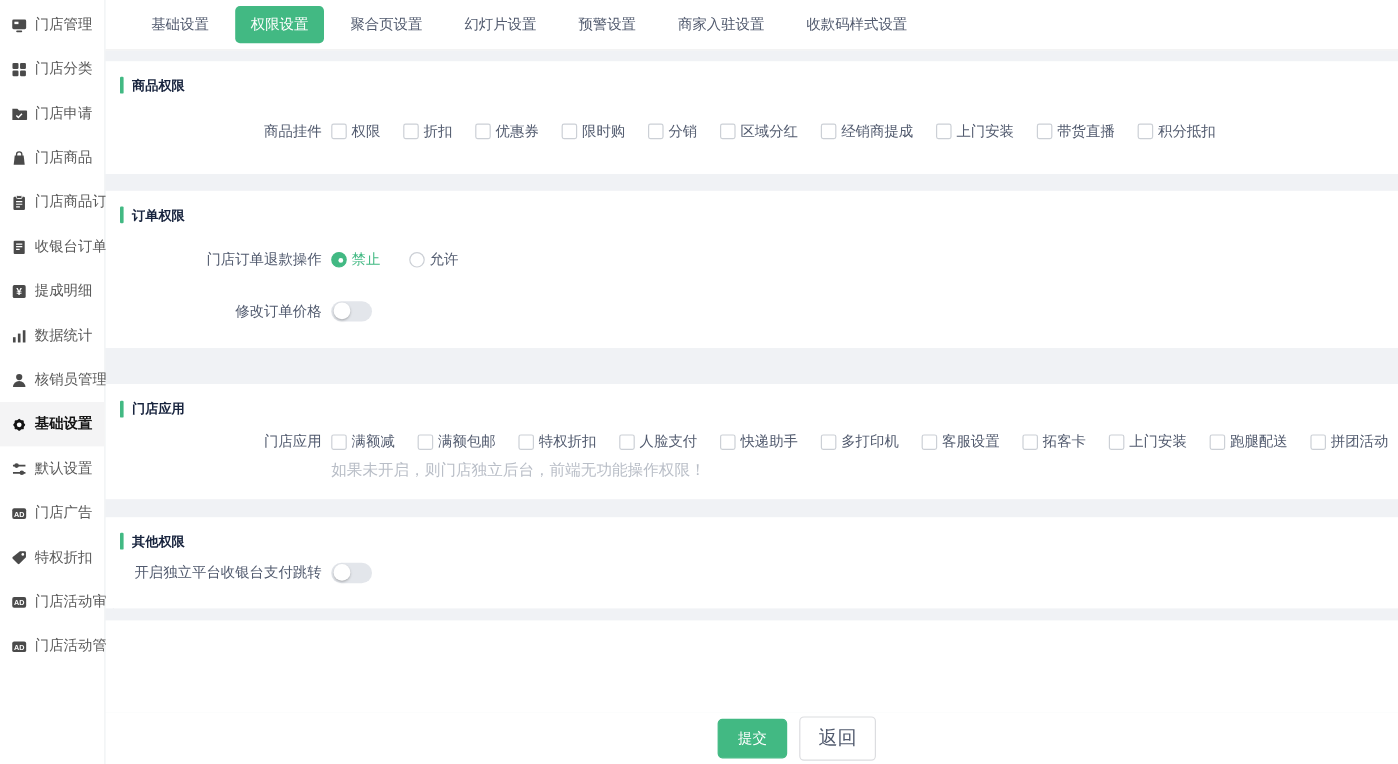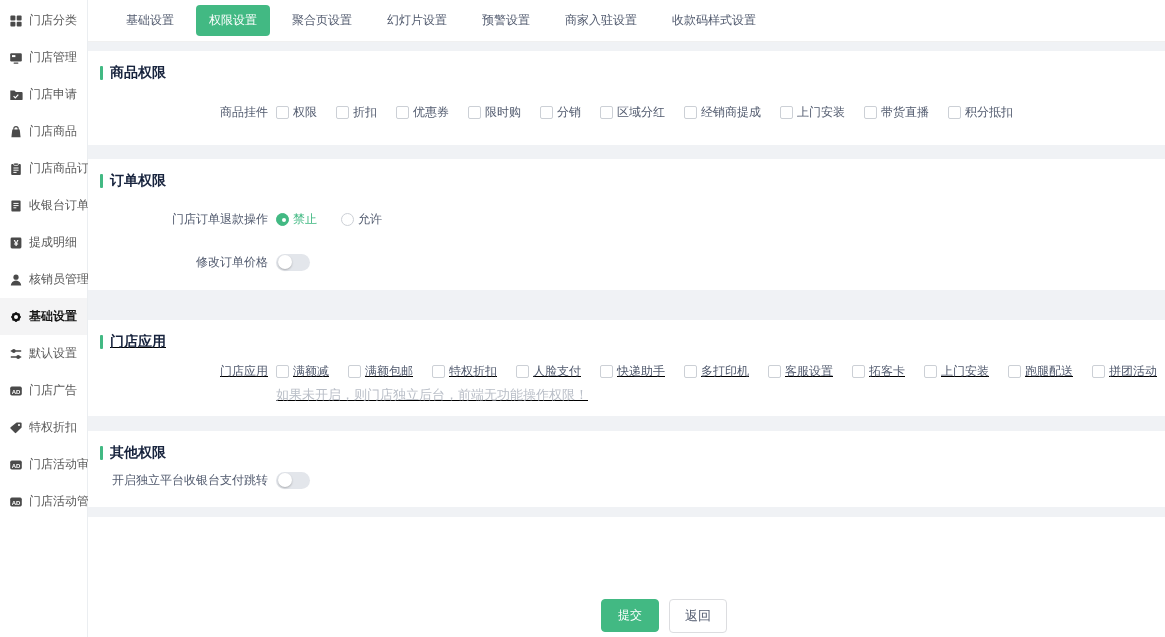--- a/index.html
+++ b/index.html
@@ -22,32 +22,32 @@
 
   
   .tabbar { height:43px; display:flex; align-items:center; padding-left:25px; gap:9px;
             border-bottom:1px solid #f0f0f0; }
   .tab { background:none; border:none; font-size:12px; color:#515a6e; padding:7px 13px;
          border-radius:4px; cursor:pointer; font-family:inherit; white-space:nowrap; }
   .tab.active { background:var(--accent); color:#fff; }
 
   
   .sec-title { display:flex; align-items:center; gap:7px; padding:13px 0 0 12px;
-               font-size:14px; font-weight:bold; color:#17233d; }
+               font-size:11px; font-weight:bold; color:#17233d; }
   .bar { width:3px; height:14px; background:var(--accent); border-radius:1px; }
   .form-row { display:flex; align-items:center; }
   .form-label { width:180px; flex:none; text-align:right; font-size:12px; color:#515a6e; }
   .controls { display:flex; align-items:center; margin-left:8px; gap:19px; flex-wrap:nowrap; }
 
   .p-product { height:96px; margin-top:9px; }
   .p-product .form-row { margin-top:22px; }
   .p-order { height:135px; margin-top:14px; }
   .p-order .row1 { margin-top:21px; }
   .p-order .row2 { margin-top:26px; }
-  .p-apps { height:98px; margin-top:30px;text-decoration:underline; }
+  .p-apps { height:98px; margin-top:30px; }
   .p-apps .form-row { margin-top:12px; }
   .note { font-size:13px; color:#b9bec7; margin:6px 0 0 188px; }
   .p-other { height:78px; margin-top:15px; }
   .p-other .form-row { margin-top:10px; }
   .p-empty { height:79px; margin-top:10px; }
   .p-footer { height:44px; display:flex; align-items:center;
               justify-content:center; padding-left:75px; gap:10px; }
 
   
   .chk { display:inline-flex; align-items:center; cursor:pointer; }
@@ -68,55 +68,55 @@
   
   .switch { width:34px; height:17px; border-radius:9px; background:#e3e6eb; position:relative;
             display:inline-block; margin-left:8px; cursor:pointer; flex:none; }
   .switch::after { content:""; position:absolute; left:1.5px; top:1.5px; width:14px; height:14px;
             border-radius:50%; background:#fff; box-shadow:0 1px 2px rgba(0,0,0,.25); }
 
   
   .btn-primary { background:var(--accent); color:#fff; border:1px solid var(--accent);
                  padding:7px 16px; border-radius:4px; font-size:12px; cursor:pointer; font-family:inherit; }
   .btn-plain { background:#fff; color:#515a6e; border:1px solid #dcdde0; padding:7px 15px;
-               border-radius:4px; font-size:13px; cursor:pointer; font-family:inherit; }
+               border-radius:4px; font-size:16px; cursor:pointer; font-family:inherit; }
 </style>
 </head>
 <body>
 
 <div class="app">
 
   <aside class="sidebar">
+
+      <div class="side-item">
+        <span class="side-icon">
+          <svg viewBox="0 0 14 14">
+            <rect x="1.2" y="2.2" width="11.6" height="8.2" rx="1.2" fill="currentColor"></rect>
+            <rect x="3" y="4.1" width="3.4" height="2" fill="#fff"></rect>
+            <rect x="4.5" y="11.4" width="5" height="1.4" rx="0.7" fill="currentColor"></rect>
+          </svg>
+        </span>
+        <span class="side-label">门店管理</span>
+      </div>
 
       <div class="side-item">
         <span class="side-icon">
           <svg viewBox="0 0 14 14" fill="currentColor">
             <rect x="1.4" y="1.4" width="5" height="5" rx="1"></rect>
             <rect x="7.7" y="1.4" width="4.9" height="5" rx="1"></rect>
             <rect x="1.4" y="7.7" width="5" height="4.9" rx="1"></rect>
             <rect x="7.7" y="7.7" width="4.9" height="4.9" rx="1"></rect>
           </svg>
         </span>
         <span class="side-label">门店分类</span>
       </div>
 
       <div class="side-item">
         <span class="side-icon">
           <svg viewBox="0 0 14 14">
-            <rect x="1.2" y="2.2" width="11.6" height="8.2" rx="1.2" fill="currentColor"></rect>
-            <rect x="3" y="4.1" width="3.4" height="2" fill="#fff"></rect>
-            <rect x="4.5" y="11.4" width="5" height="1.4" rx="0.7" fill="currentColor"></rect>
-          </svg>
-        </span>
-        <span class="side-label">门店管理</span>
-      </div>
-
-      <div class="side-item">
-        <span class="side-icon">
-          <svg viewBox="0 0 14 14">
             <path d="M1.3 2.6h4.2l1.4 1.5h5.8c.5 0 .9.4.9.9v6.2c0 .5-.4.9-.9.9H1.3z" fill="currentColor"></path>
             <path d="M4.6 8.2l1.7 1.7 3-3.2" stroke="#fff" stroke-width="1.2" fill="none"></path>
           </svg>
         </span>
         <span class="side-label">门店申请</span>
       </div>
 
       <div class="side-item">
         <span class="side-icon">
           <svg viewBox="0 0 14 14">
@@ -151,20 +151,30 @@
       <div class="side-item">
         <span class="side-icon">
           <svg viewBox="0 0 14 14">
             <rect x="1.6" y="1.6" width="10.8" height="10.8" rx="1.4" fill="currentColor"></rect>
             <text x="7" y="10.2" font-size="8.5" fill="#fff" text-anchor="middle" font-weight="bold">¥</text>
           </svg>
         </span>
         <span class="side-label">提成明细</span>
       </div>
 
+      <div class="side-item">
+        <span class="side-icon">
+          <svg viewBox="0 0 14 14" fill="currentColor">
+            <rect x="1.8" y="8" width="2.2" height="4.4"></rect>
+            <rect x="5.9" y="5" width="2.2" height="7.4"></rect>
+            <rect x="10" y="2.2" width="2.2" height="10.2"></rect>
+          </svg>
+        </span>
+        <span class="side-label">数据统计</span>
+      </div>
 
       <div class="side-item">
         <span class="side-icon">
           <svg viewBox="0 0 14 14" fill="currentColor">
             <circle cx="7" cy="4.2" r="2.6"></circle>
             <path d="M1.8 12.6a5.2 5.2 0 0 1 10.4 0z"></path>
           </svg>
         </span>
         <span class="side-label">核销员管理</span>
       </div>

